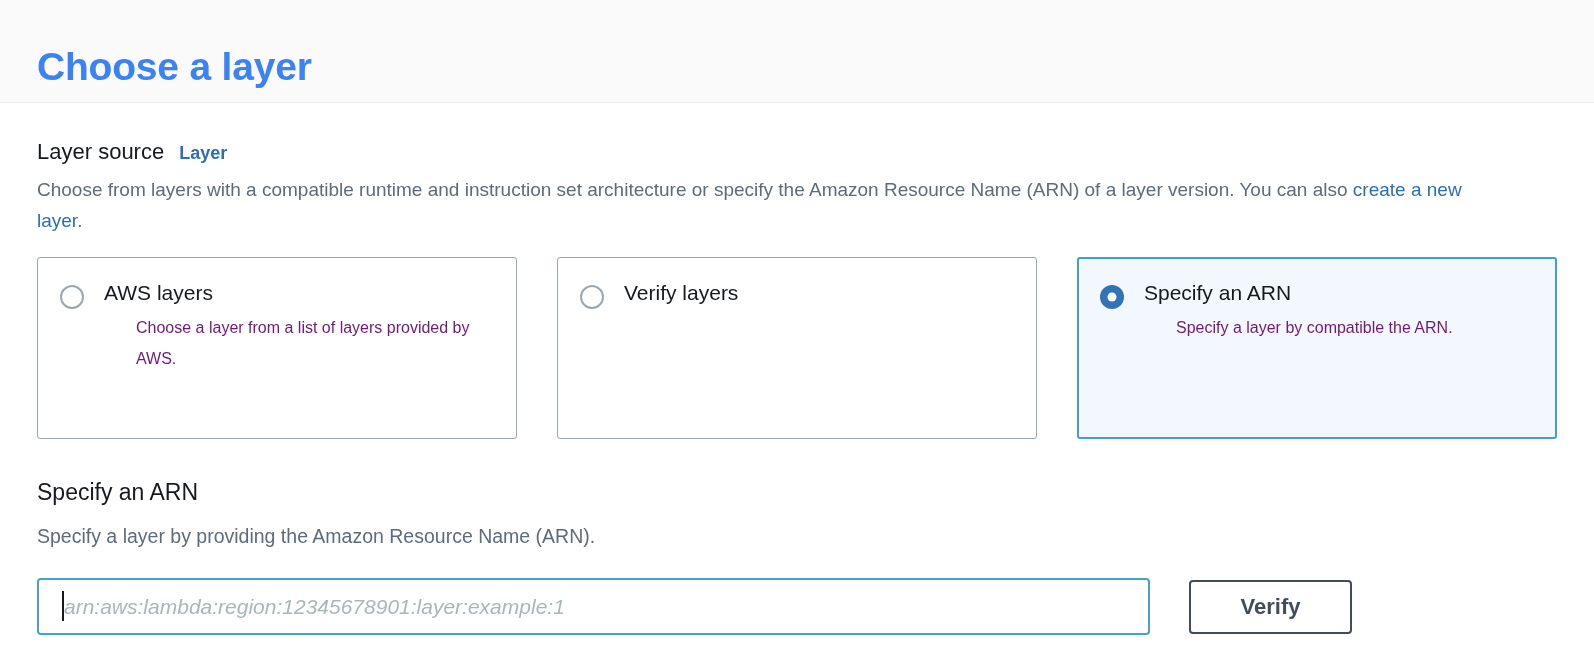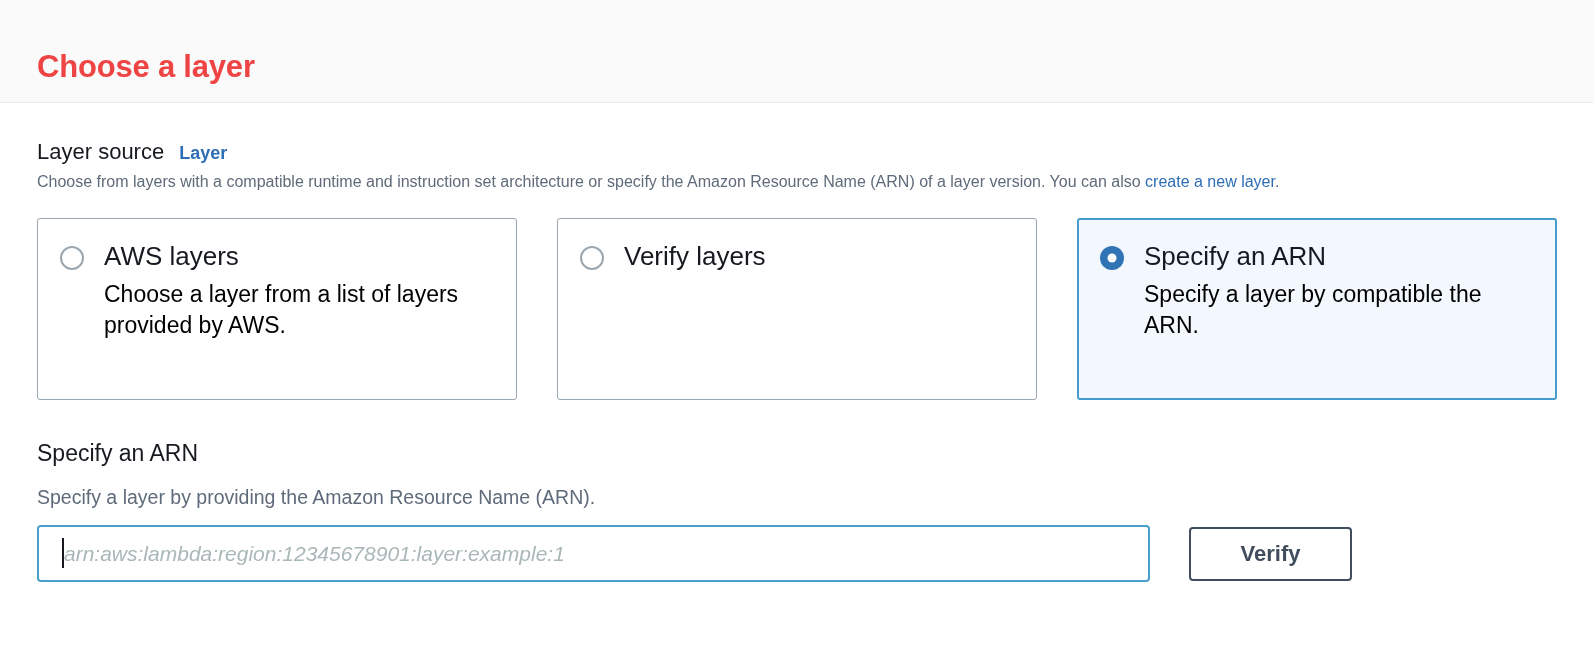--- a/index.html
+++ b/index.html
@@ -27,23 +27,23 @@
   .modal-header {
     height: 103px;
     background: #fafafa;
     border-bottom: 1px solid #e9ebed;
     box-sizing: border-box;
     display: flex;
     align-items: center;
     padding-left: 37px;
   }
   .modal-title {
-    font-size: 31px;
+    font-size: 39px;
     font-weight: 700;
-    color: #ef4444;
+    color: #3b82f6;
     letter-spacing: -0.2px;
     line-height: 1.2;
     margin-top: 32px;
   }
 
   
   .modal-body {
     padding: 0 37px;
     box-sizing: border-box;
   }
@@ -61,21 +61,22 @@
     line-height: 1.25;
   }
   .info-link {
     font-size: 18px;
     font-weight: 700;
     color: #2d6eb5;
     text-decoration: none;
     cursor: pointer;
   }
   .field-desc {
-    font-size: 16px;
+    margin-top: 8px;
+    font-size: 19px;
     line-height: 31px;
     color: #5f6b7a;
     max-width: 1440px;
   }
   .inline-link {
     color: #2d6eb5;
     text-decoration: none;
     cursor: pointer;
   }
 
@@ -129,52 +130,53 @@
     border-radius: 50%;
     background: #ffffff;
     transform: translate(-50%, -50%);
   }
 
   .tile-text {
     display: flex;
     flex-direction: column;
   }
   .tile-title {
-    font-size: 26px;
+    font-size: 21px;
     font-weight: 400;
     color: #16191f;
     line-height: 1.2;
   }
   .tile-desc {
     margin-top: 7px;
-    font-size: 23px;
+    font-size: 16px;
     line-height: 31px;
-    color: #000000;
+    color: #701a75;
     max-width: 390px;
+    margin-left: 32px;
   }
 
   
   .arn-section {
     margin-top: 40px;
   }
   .section-heading {
     font-size: 23px;
     font-weight: 400;
     color: #16191f;
     line-height: 1.2;
   }
   .section-desc {
     margin-top: 16px;
     font-size: 19.5px;
     line-height: 28px;
     color: #5f6b7a;
   }
 
   .input-row {
-    margin-top: 14px;
+    margin-top: 28px;
     display: flex;
     align-items: center;
     gap: 39px;
   }
   .arn-input-wrap {
     position: relative;
     width: 1113px;
     height: 57px;
   }
   .arn-input {

